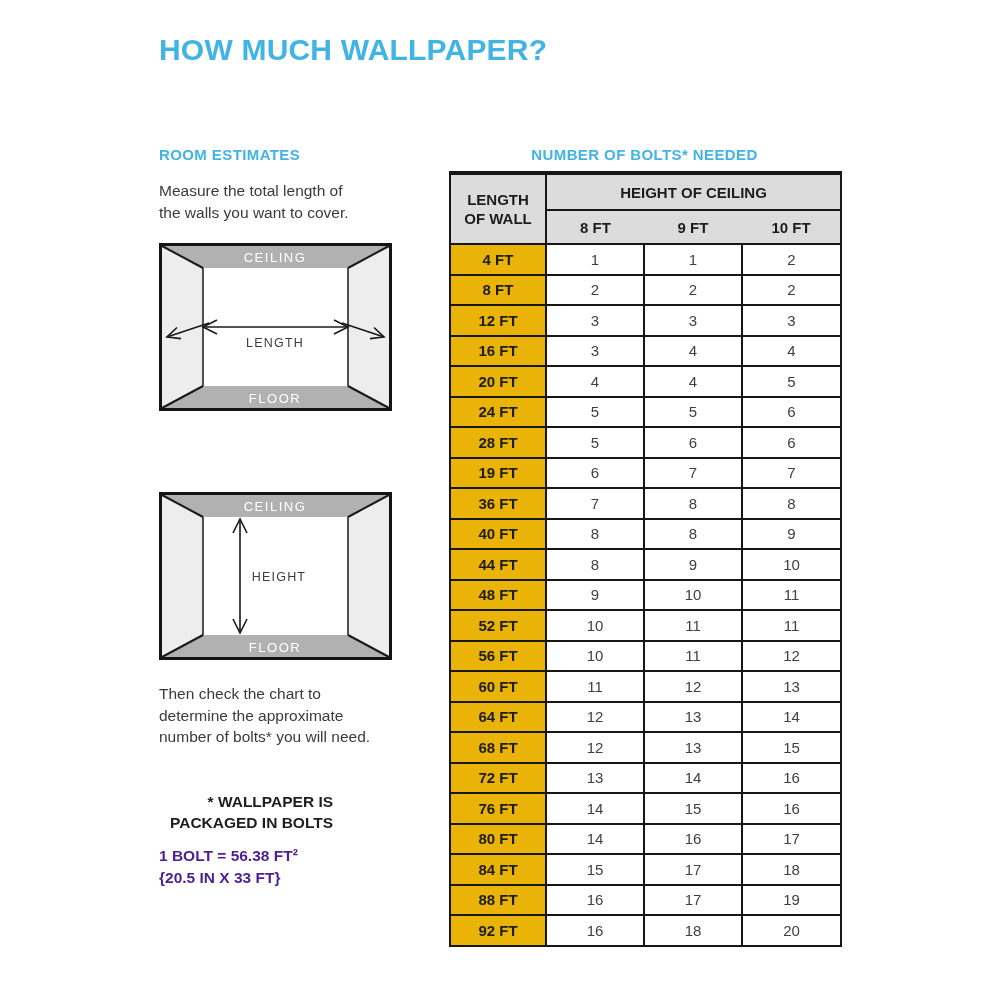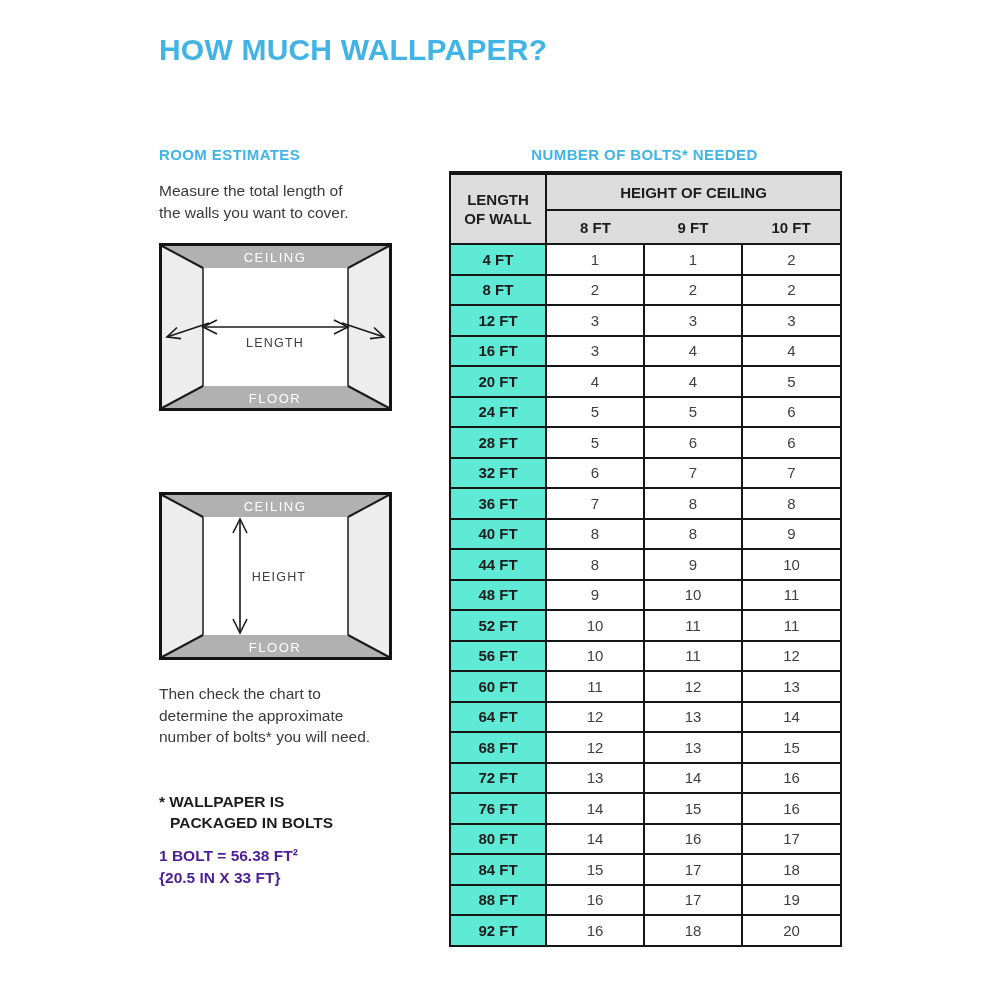--- a/index.html
+++ b/index.html
@@ -19,37 +19,37 @@
   .s1{top:180px;} .s2{top:431px;} .s3{top:683px;}
 
   .diag{position:absolute;left:159px;width:233px;height:168px;}
   .d1{top:243px;} .d2{top:492px;}
   .diag .band-label{fill:#ffffff;font-size:13px;letter-spacing:1.5px;font-weight:400;}
   .diag .dim-label{fill:#3d3d3d;font-size:12.5px;letter-spacing:1.2px;}
   .diag line,.diag polyline{stroke:#1a1a1a;fill:none;}
 
   .footnote{position:absolute;left:159px;top:791px;margin:0;font-size:15.5px;
             line-height:21px;font-weight:bold;color:#1d1d1d;}
-  .footnote span{display:block;}
+  .footnote span{display:block;text-align:right;}
   .footnote .indent{padding-left:11px;}
 
   .boltspec{position:absolute;left:159px;top:845px;margin:0;font-size:15.5px;
             line-height:21.5px;font-weight:bold;color:#4c1d95;}
   .boltspec span{display:block;}
 
   table.bolts{position:absolute;left:449px;top:171px;width:391px;border-collapse:collapse;
               table-layout:fixed;font-size:15px;color:#1d1d1d;
               border:2px solid #161616;border-top:4px solid #161616;}
   table.bolts th,table.bolts td{border:2px solid #161616;padding:0;text-align:center;
               vertical-align:middle;}
   table.bolts thead th{background:#dcdcdc;font-weight:bold;}
   th.c1{border-right:5px solid #161616;white-space:pre-line;line-height:19px;}
   th.group{height:34px;}
   tr.subhead th{border-left:none;border-right:none;height:32px;}
-  tbody th{background:#5eead4;font-weight:bold;border-right:5px solid #161616;}
+  tbody th{background:#eab308;font-weight:bold;border-right:5px solid #161616;}
   tbody td{color:#404040;font-weight:normal;background:#ffffff;height:28.5px;}
 </style>
 </head>
 <body>
 
 <div class="page">
 
   <h1 class="title">HOW MUCH WALLPAPER?</h1>
 
   <h2 class="sec-heading room-heading">ROOM ESTIMATES</h2>
@@ -176,21 +176,21 @@
           <td>5</td>
           <td>6</td>
         </tr>
       <tr>
           <th>28 FT</th>
           <td>5</td>
           <td>6</td>
           <td>6</td>
         </tr>
       <tr>
-          <th>32 FT</th>
+          <th>19 FT</th>
           <td>6</td>
           <td>7</td>
           <td>7</td>
         </tr>
       <tr>
           <th>36 FT</th>
           <td>7</td>
           <td>8</td>
           <td>8</td>
         </tr>

